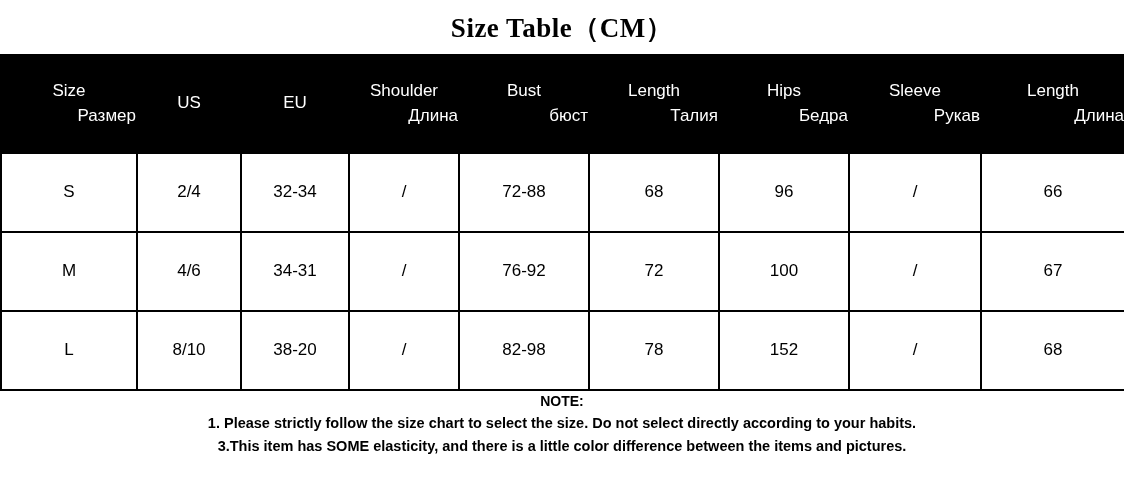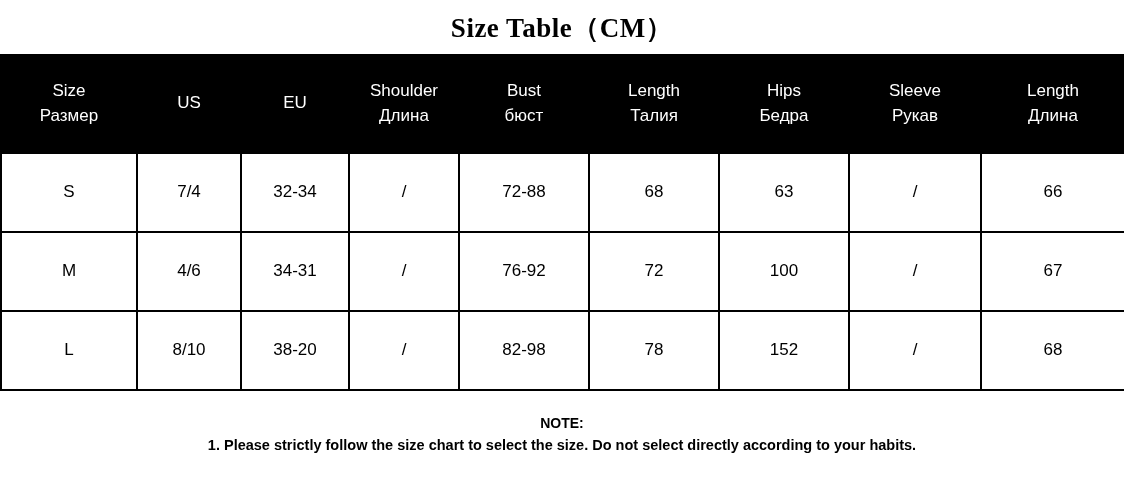--- a/index.html
+++ b/index.html
@@ -48,39 +48,40 @@
   table.size-table thead th {
     background: #000000;
     color: #ffffff;
     height: 96px;
     font-size: 17px;
     line-height: 1.45;
     border-color: #000000;
   }
   table.size-table thead th .l2 {
     display: block;
+    text-align: right;
   }
   table.size-table tbody td {
     background: #ffffff;
     color: #000000;
     height: 77px;
   }
   
   col.c0 { width: 136px; }
   col.c1 { width: 104px; }
   col.c2 { width: 108px; }
   col.c3 { width: 110px; }
   col.c4 { width: 130px; }
   col.c5 { width: 130px; }
   col.c6 { width: 130px; }
   col.c7 { width: 132px; }
   col.c8 { width: 144px; }
 
   .notes {
-    padding-top: 22px;
+    padding-top: 0;
     text-align: center;
   }
   .notes .note-head {
     font-size: 14px;
     font-weight: bold;
     line-height: 1.5;
   }
   .notes .note-line {
     font-size: 14.5px;
     font-weight: bold;
@@ -142,26 +143,26 @@
         </th>
         <th>
           <span>Length</span>
           <span class="l2">Длина</span>
         </th>
       </tr>
     </thead>
     <tbody>
       <tr>
         <td>S</td>
-        <td>7/4</td>
+        <td>2/4</td>
         <td>32-34</td>
         <td>/</td>
         <td>72-88</td>
         <td>68</td>
-        <td>63</td>
+        <td>96</td>
         <td>/</td>
         <td>66</td>
       </tr>
       <tr>
         <td>M</td>
         <td>4/6</td>
         <td>34-31</td>
         <td>/</td>
         <td>76-92</td>
         <td>72</td>
@@ -179,15 +180,16 @@
         <td>152</td>
         <td>/</td>
         <td>68</td>
       </tr>
     </tbody>
   </table>
 
   <div class="notes">
     <div class="note-head">NOTE:</div>
     <div class="note-line">1. Please strictly follow the size  chart  to select the size. Do not select directly according to your habits.</div>
+    <div class="note-line">3.This item has SOME elasticity, and there is a little color difference between the items and pictures.</div>
   </div>
 
 </div>
 
 </body></html>

